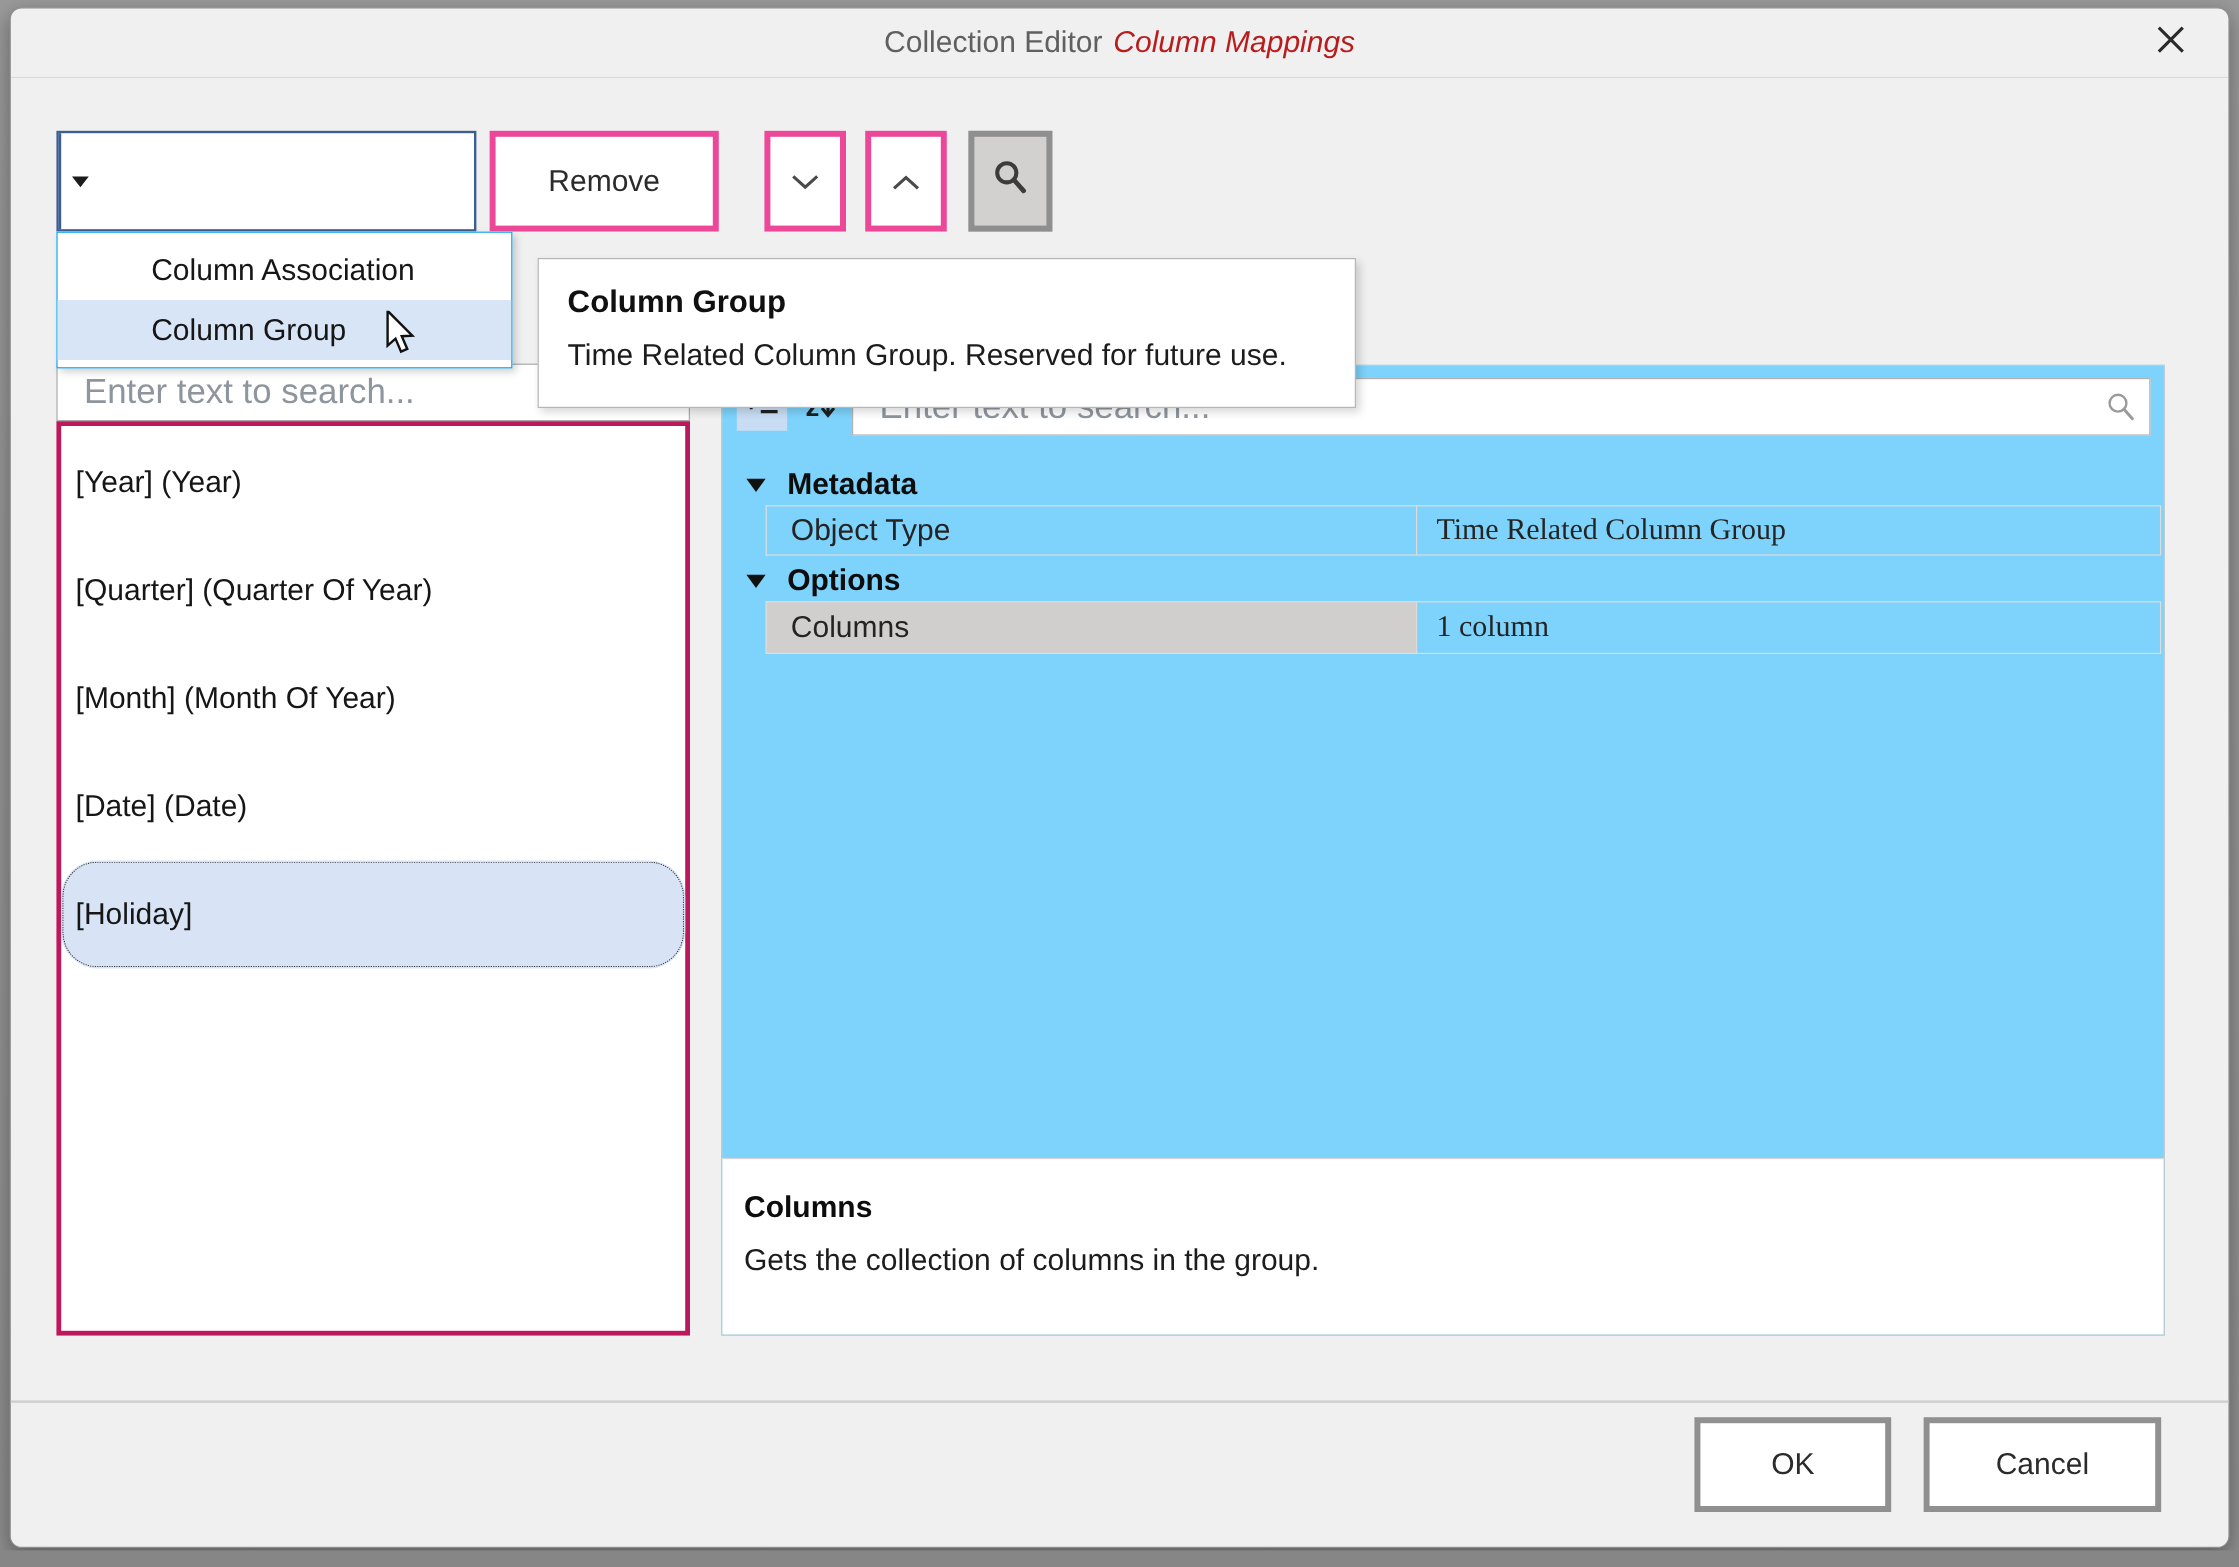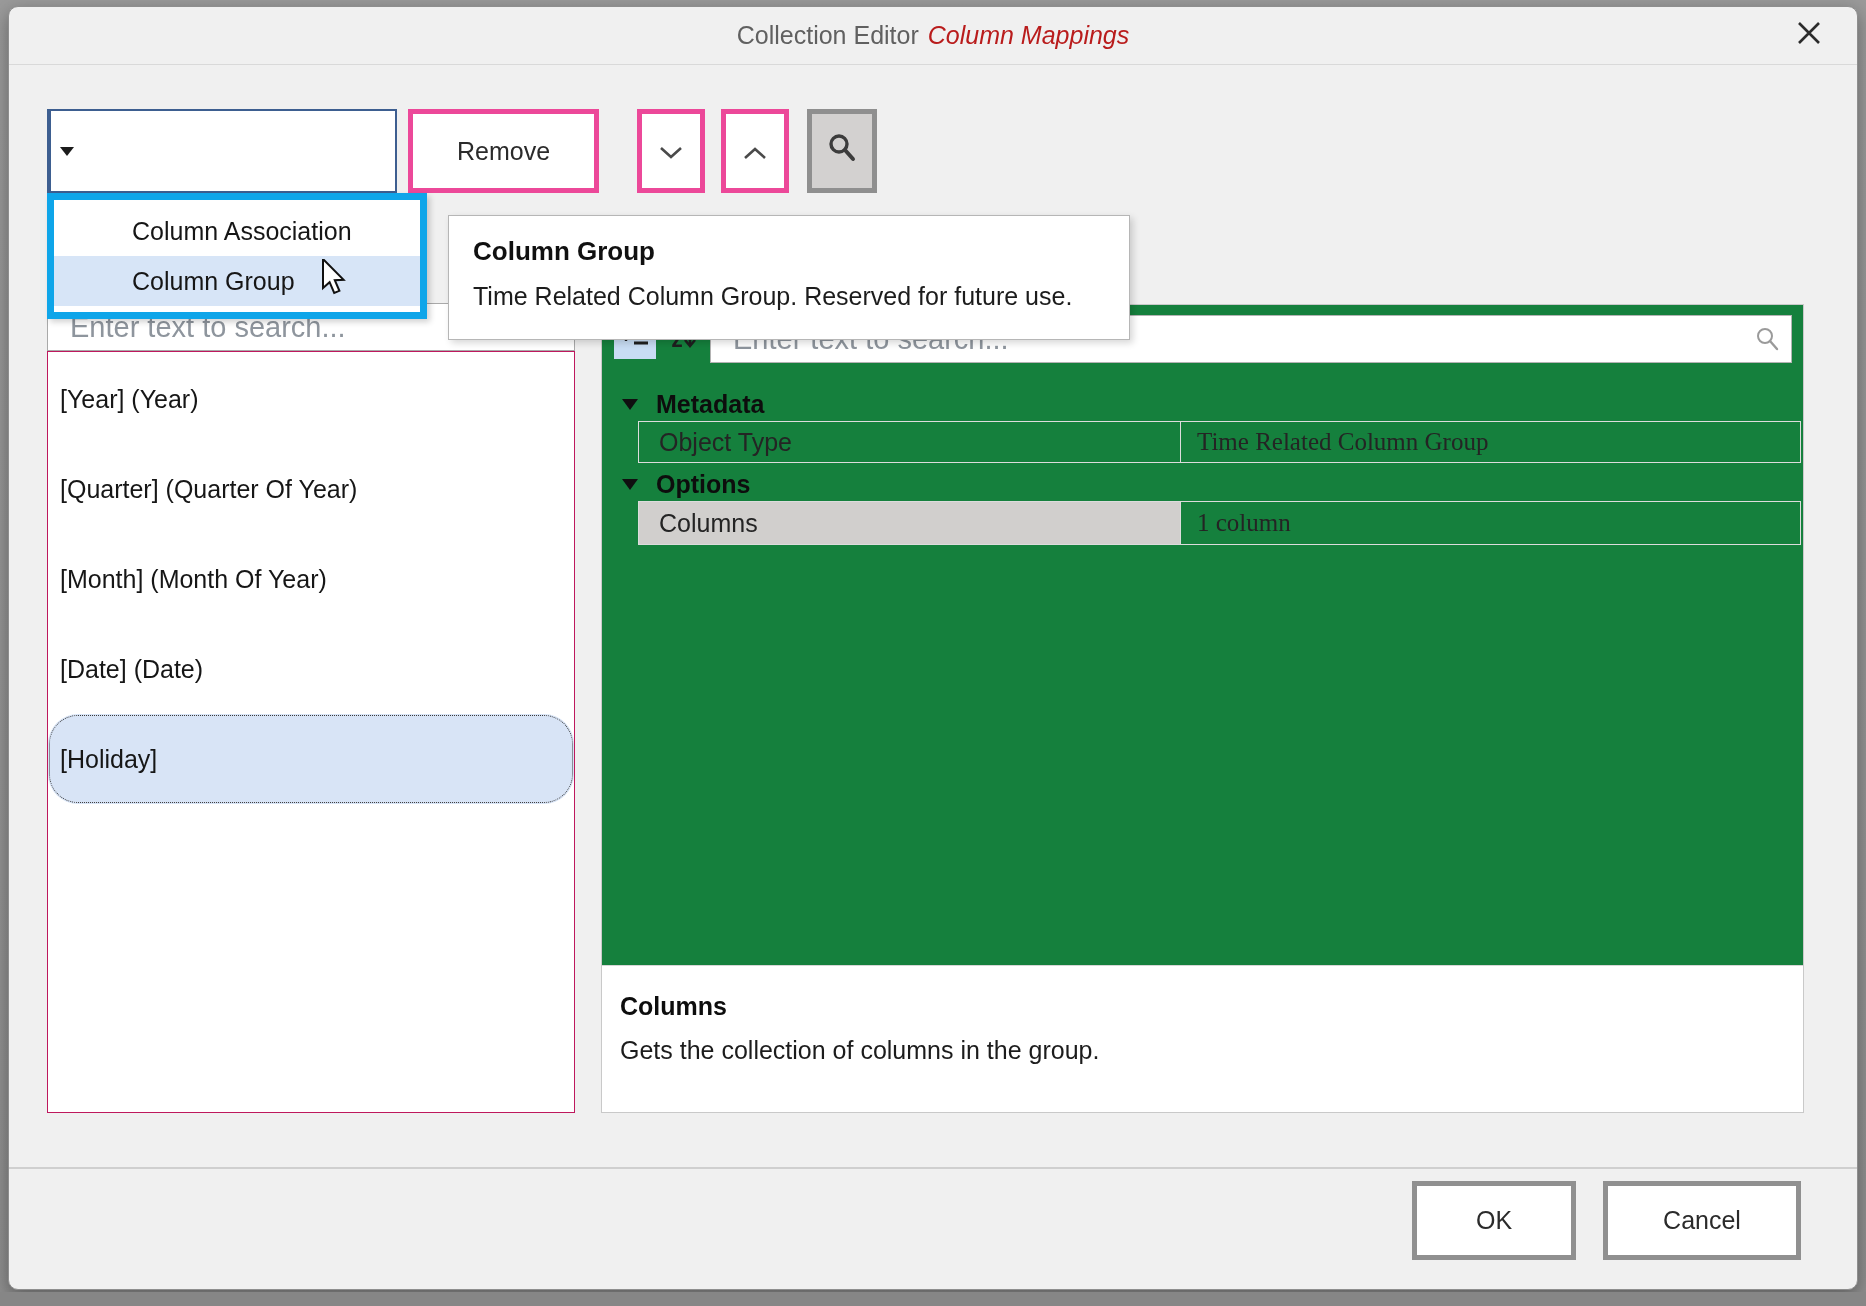--- a/index.html
+++ b/index.html
@@ -42,21 +42,21 @@
   .add-divider { width:2px; background:#3d5e90; }
   .add-arrow { width:32px; display:flex; align-items:center; justify-content:center; }
   .tri-down-sm { width:0; height:0; border-left:7px solid transparent; border-right:7px solid transparent; border-top:9px solid #1c1c1c; }
   .remove-btn { left:399px; top:102px; width:191px; height:84px; }
   .down-btn   { left:628px; top:102px; width:68px;  height:84px; }
   .up-btn     { left:712px; top:102px; width:68px;  height:84px; }
   .search-toggle { left:798px; top:102px; width:70px; height:84px; background:#d3d1d0; border-color:#8f8f8f; }
   
   .menu {
     position:absolute; left:38px; top:186px; width:380px;
-    background:#fff; border:7px solid #0ea5e9; padding:6px 0;
+    background:#fff; border:1px solid #0ea5e9; padding:6px 0;
     box-shadow:3px 3px 6px rgba(0,0,0,.18); z-index:30;
   }
   .menu-item { height:50px; line-height:50px; padding-left:78px; font-size:25px; color:#161616; }
   .menu-item.hl { background:#d7e5f7; }
   .cursor-icon { position:absolute; left:312px; top:252px; z-index:40; }
   
   .tooltip {
     position:absolute; left:439px; top:208px; width:682px; height:125px;
     background:#fff; border:1px solid #b6b6b6; padding:20px 24px 0 24px;
     box-shadow:3px 3px 7px rgba(0,0,0,.16); z-index:25;
@@ -66,28 +66,28 @@
   
   .search-input {
     position:absolute; font-family:"Liberation Sans", sans-serif;
     background:#fff; border:1px solid #a9a9a9; font-size:29px; color:#2b2b2b;
     padding:0 22px; outline:none;
   }
   .search-input::placeholder { color:#8e959d; opacity:1; }
   .left-search { left:38px; top:296px; width:528px; height:48px; }
   .left-list {
     position:absolute; left:38px; top:344px; width:528px; height:762px;
-    background:#fff; border:1px solid #be185d; padding-top:2px;
+    background:#fff; border:4px solid #be185d; padding-top:2px;
   }
   .list-item { height:90px; line-height:90px; padding-left:12px; font-size:25px; color:#161616; }
   .list-item.selected { background:#d8e4f6; outline:1px dotted #3b3b3b; outline-offset:-2px;border-radius:30px; }
   
   .right-panel {
     position:absolute; left:592px; top:297px; width:1203px; height:809px;
-    background:#15803d; border:1px solid #c9c9c9;
+    background:#7dd3fc; border:1px solid #c9c9c9;
   }
   .pg-tool-btn { position:absolute; display:flex; align-items:center; justify-content:center; }
   .cat-btn  { left:12px; top:14px; width:42px; height:40px; background:#c8ddf4; }
   .sort-btn { left:60px; top:14px; width:44px; height:40px; }
   .sort-z { font-size:23px; font-weight:bold; color:#1f1f1f; line-height:1; }
   .pg-search-wrap { position:absolute; left:108px; top:10px; width:1082px; height:48px; }
   .pg-search { left:0; top:0; width:100%; height:100%; border-color:#b3b3b3; }
   .pg-magnifier { position:absolute; right:13px; top:12px; }
   .cat-header { position:absolute; left:0; right:2px; height:34px; display:flex; align-items:center; }
   .cat-header .tri { width:0; height:0; border-left:8px solid transparent; border-right:8px solid transparent; border-top:11px solid #101010; margin-left:20px; }

